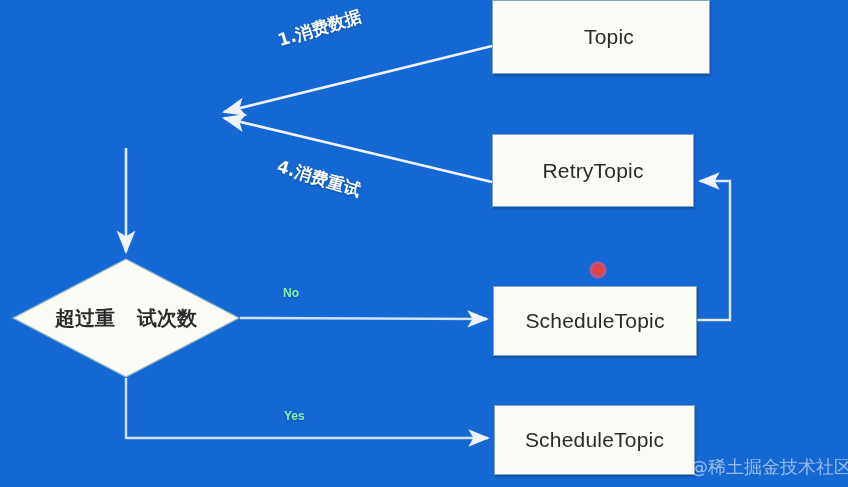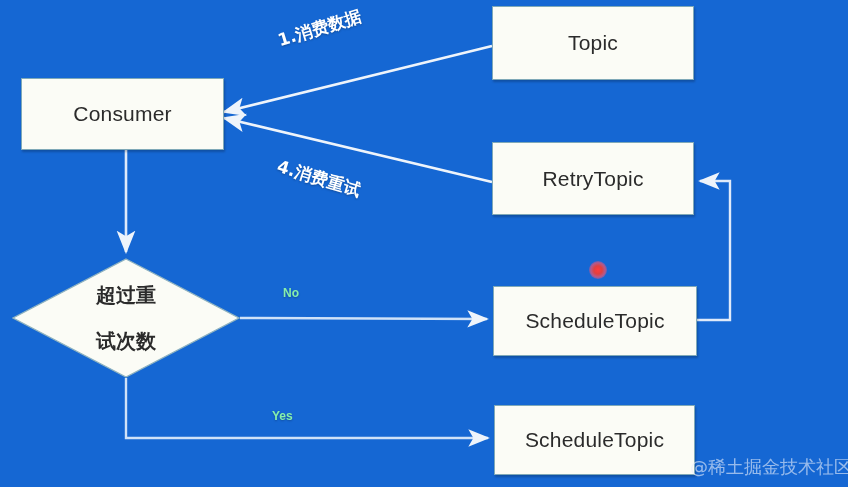--- a/index.html
+++ b/index.html
@@ -37,21 +37,21 @@
   .diamond-wrap {
     position: absolute;
     z-index: 4;
   }
   .diamond-label {
     position: absolute;
     left: 0; top: 0;
     width: 100%;
     height: 100%;
     display: flex;
-    flex-direction: column;
+    flex-direction: row;
     align-items: center;
     justify-content: center;
     color: #2b2b2b;
     font-size: 20px;
     font-weight: 700;
     line-height: 1.22;
     text-align: center;
     pointer-events: none;
     gap: 22px;
   }
@@ -107,29 +107,26 @@
 
     <path d="M 126,148 L 126,252" fill="none" stroke="#dfeafa" stroke-width="2.6" marker-end="url(#arrowhead)"></path>
 
     <path d="M 240,318 L 487,319" fill="none" stroke="#cfe2f8" stroke-width="2.4" marker-end="url(#arrowhead)"></path>
 
     <path d="M 126,378 L 126,438 L 488,438" fill="none" stroke="#cfe2f8" stroke-width="2.4" marker-end="url(#arrowhead)"></path>
 
     <path d="M 695,320 L 730,320 L 730,181 L 700,181" fill="none" stroke="#dfeafa" stroke-width="2.4" marker-end="url(#arrowhead)"></path>
   </svg>
 
-  <div class="node" style="left:21px; top:78px; width:201px; height:70px;">
-    <span>Consumer</span>
-  </div>
 
-  <div class="node" style="left:492px; top:6px; width:200px; height:72px;">
+  <div class="node" style="left:492px; top:0; width:200px; height:72px;padding-left:16px;">
     <span>Topic</span>
   </div>
 
-  <div class="node" style="left:492px; top:142px; width:200px; height:71px;">
+  <div class="node" style="left:492px; top:134px; width:200px; height:71px;">
     <span>RetryTopic</span>
   </div>
 
   <div class="diamond-wrap" style="left:12px; top:258px; width:228px; height:120px;">
     <svg width="228" height="120" viewBox="0 0 228 120">
       <polygon points="114,1 227,60 114,119 1,60" fill="#fbfcf6" stroke="#8fb3c0" stroke-width="1.4"></polygon>
     </svg>
     <div class="diamond-label">
       <span>超过重</span>
       <span>试次数</span>
@@ -145,19 +142,19 @@
   </div>
 
   <div class="edge-label cn" style="left:275px; top:30px; transform:rotate(-17deg); transform-origin:left top;">1.消费数据</div>
 
 
 
   <div class="edge-label cn" style="left:281px; top:155px; transform:rotate(17deg); transform-origin:left top;">4.消费重试</div>
 
   <div class="edge-label plain" style="left:283px; top:286px;">No</div>
 
-  <div class="edge-label plain" style="left:272px; top:409px;">Yes</div>
+  <div class="edge-label plain" style="left:284px; top:409px;">Yes</div>
 
   <div id="cursor-dot" style="left:589px; top:261px;"></div>
 
   <div id="watermark" style="left:690px; top:455px;">@稀土掘金技术社区</div>
 
 </div>
 
 </body></html>

